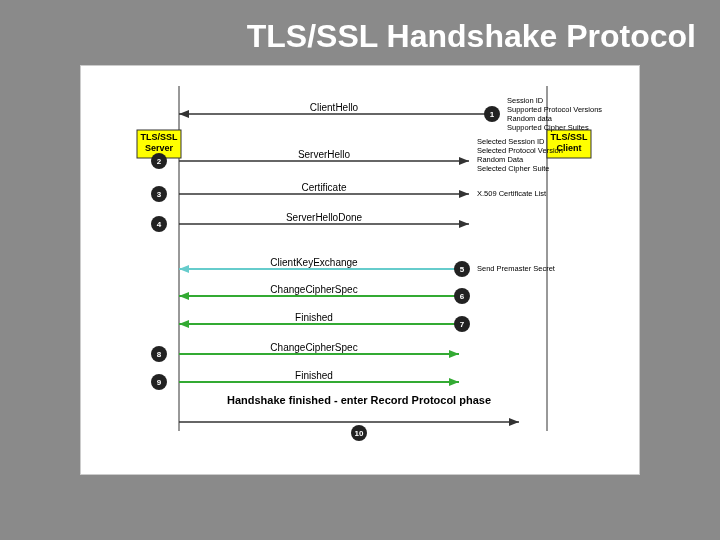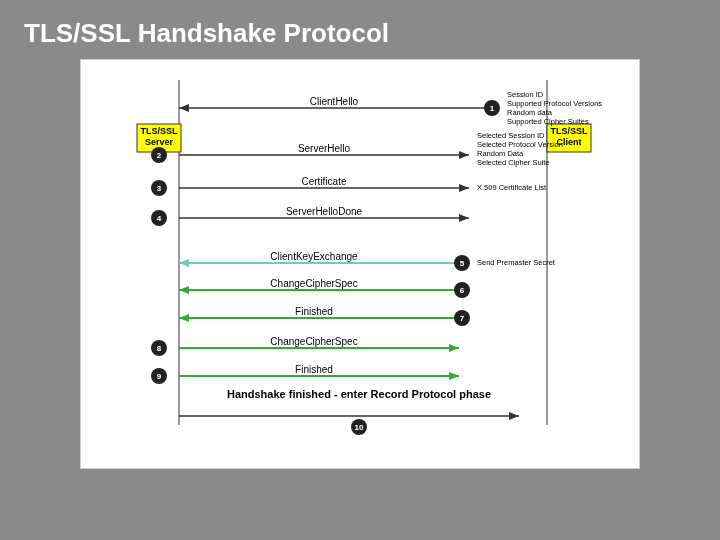--- a/index.html
+++ b/index.html
@@ -5,23 +5,24 @@
     * { margin: 0; padding: 0; box-sizing: border-box; }
     body {
       width: 720px;
       height: 540px;
       background-color: #8a8a8a;
       font-family: Arial, sans-serif;
       overflow: hidden;
     }
     .page-title {
       color: white;
-      font-size: 26px;
+      font-size: 32px;
       font-weight: bold;
       padding: 18px 24px 10px 24px;
+      text-align: right;
     }
     .diagram-container {
       margin: 0 auto;
       width: 560px;
       background: white;
       border: 1px solid #ccc;
       padding: 10px 8px 8px 8px;
       position: relative;
     }
     

